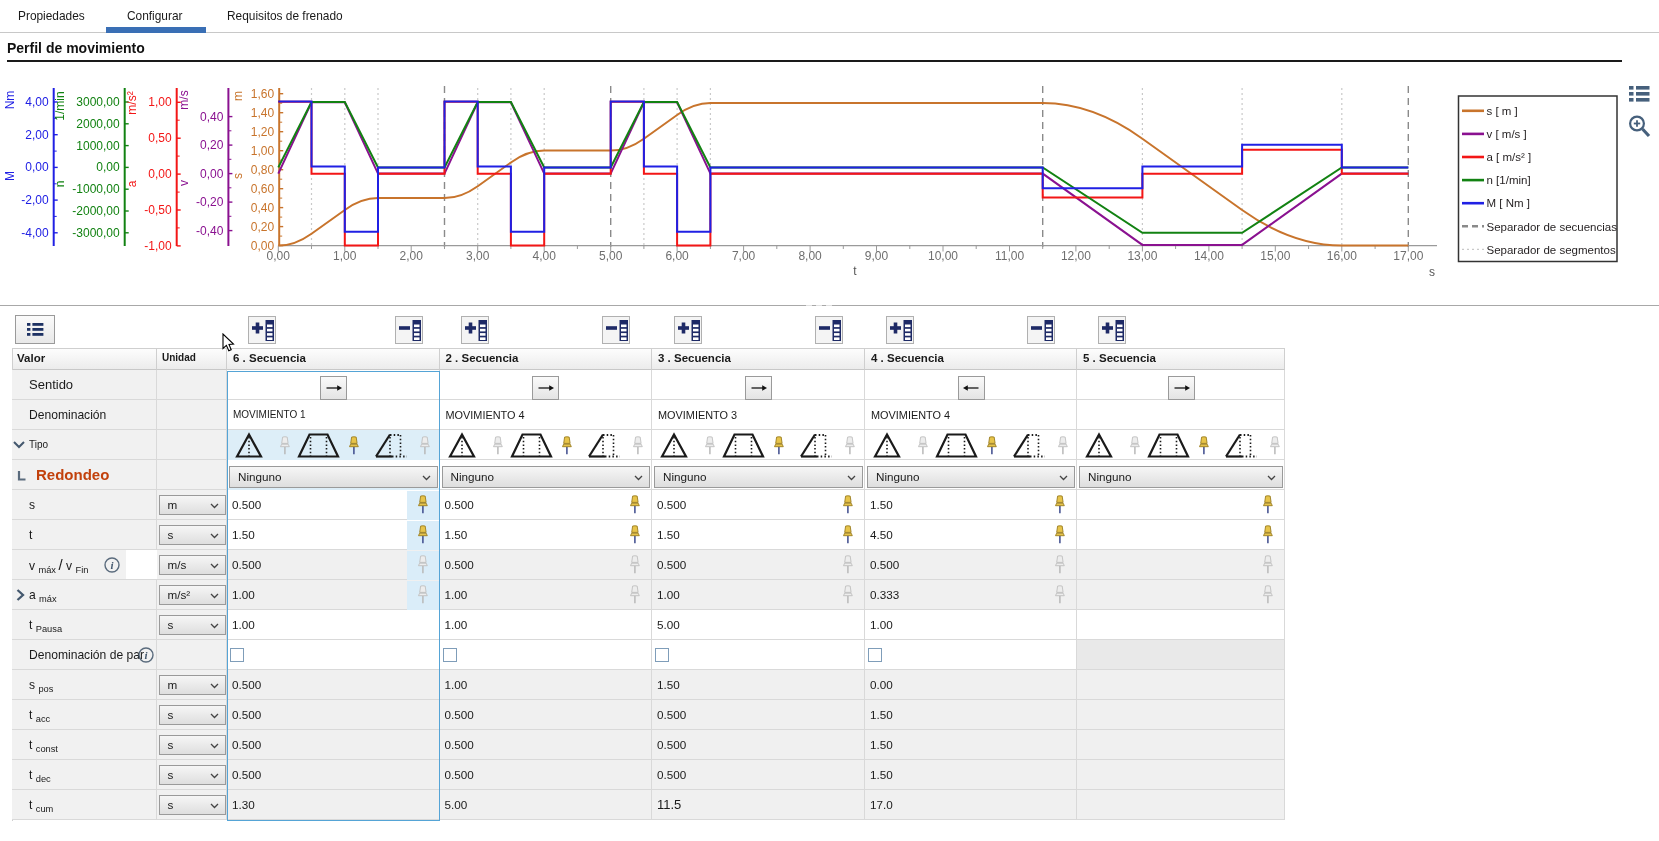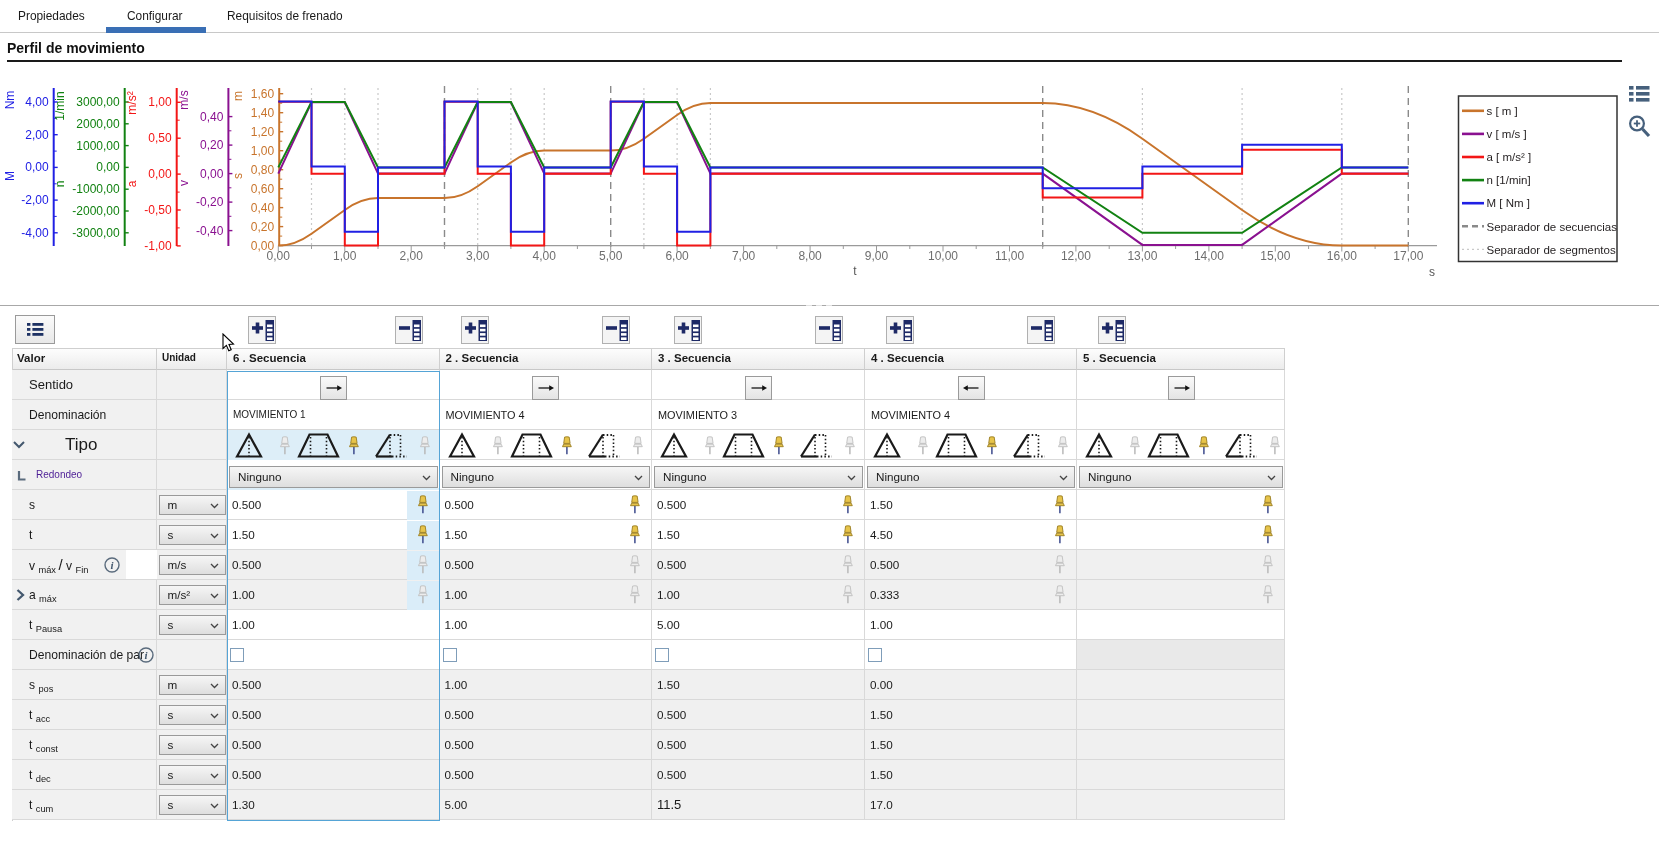--- a/index.html
+++ b/index.html
@@ -339,25 +339,25 @@
 <div style="position:absolute;left:1077px;top:790px;width:208px;height:30px;background:#f0f0f0;border-right:1px solid #d9d9d9;border-bottom:1px solid #d9d9d9;box-sizing:border-box;"></div>
 <div style="position:absolute;left:126px;top:550px;width:31px;height:29px;background:#fff;"></div>
 <div style="position:absolute;left:228px;top:430px;width:211px;height:30px;background:#ddeef8;"></div>
 <div style="position:absolute;left:228px;top:488px;width:211px;height:2px;background:#ddeef8;"></div>
 <div style="position:absolute;left:407px;top:491px;width:32px;height:29px;background:#daedf9;"></div>
 <div style="position:absolute;left:407px;top:521px;width:32px;height:29px;background:#daedf9;"></div>
 <div style="position:absolute;left:407px;top:551px;width:32px;height:29px;background:#daedf9;"></div>
 <div style="position:absolute;left:407px;top:581px;width:32px;height:29px;background:#daedf9;"></div>
 <div style="position:absolute;left:29px;top:370px;height:30px;line-height:30px;font-size:13px;color:#1a1a1a;white-space:nowrap;">Sentido</div>
 <div style="position:absolute;left:29px;top:400px;height:30px;line-height:30px;font-size:12.1px;color:#1a1a1a;white-space:nowrap;">Denominación</div>
-<div style="position:absolute;left:29px;top:430px;height:30px;line-height:30px;font-size:17px;color:#1a1a1a;white-space:nowrap;margin-left:36px;">Tipo</div>
+<div style="position:absolute;left:29px;top:430px;height:30px;line-height:30px;font-size:10px;color:#1a1a1a;white-space:nowrap;">Tipo</div>
 <svg style="position:absolute;left:13px;top:441px" width="12" height="8">
     <path d="M1 1 L6 6 L11 1" stroke="#44586e" stroke-width="2" fill="none"></path>
   </svg>
-<div style="position:absolute;left:36px;top:460px;height:30px;line-height:30px;font-size:10px;color:#4c1d95;white-space:nowrap;">Redondeo</div>
+<div style="position:absolute;left:36px;top:460px;height:30px;line-height:30px;font-size:15px;color:#c2410c;white-space:nowrap;font-weight:bold;">Redondeo</div>
 <svg style="position:absolute;left:17px;top:471px" width="10" height="11">
     <path d="M2 0 V8.5 H8.5" stroke="#5a6b7d" stroke-width="2.2" fill="none"></path>
   </svg>
 <div style="position:absolute;left:29px;top:490px;height:30px;line-height:30px;font-size:12.1px;color:#1a1a1a;white-space:nowrap;">s</div>
 <div style="position:absolute;left:29px;top:520px;height:30px;line-height:30px;font-size:12.1px;color:#1a1a1a;white-space:nowrap;">t</div>
 <div style="position:absolute;left:29px;top:550px;height:30px;line-height:30px;font-size:12.1px;color:#1a1a1a;white-space:nowrap;">v <span style="font-size:9.3px;vertical-align:-3px;">máx </span><span style="font-size:15px;">/</span> v <span style="font-size:9.3px;vertical-align:-3px;">Fin</span></div>
 <div style="position:absolute;left:29px;top:580px;height:30px;line-height:30px;font-size:12.1px;color:#1a1a1a;white-space:nowrap;">a <span style="font-size:9.3px;vertical-align:-3px;">máx</span></div>
 <svg style="position:absolute;left:16px;top:589px" width="9" height="12">
     <path d="M1.5 1 L7 6 L1.5 11" stroke="#44586e" stroke-width="2.3" fill="none"></path>
   </svg>

